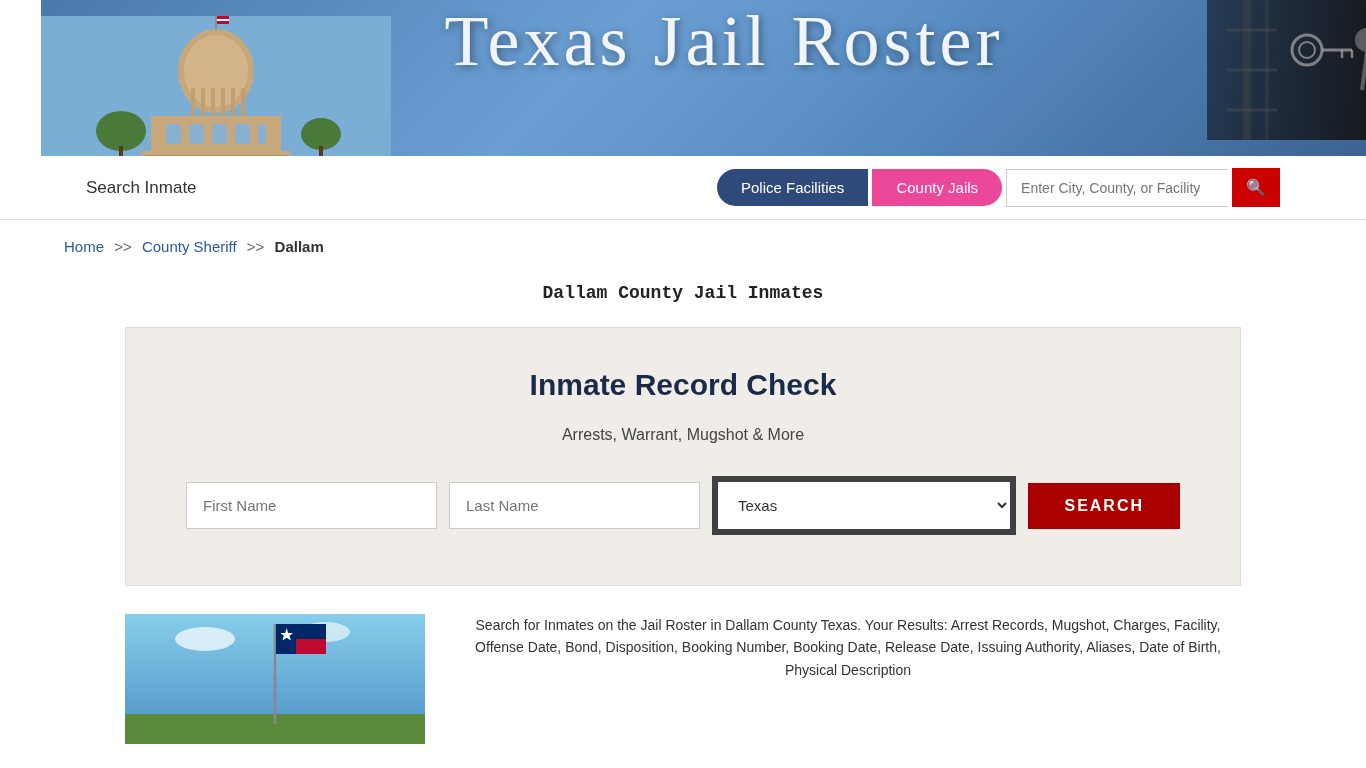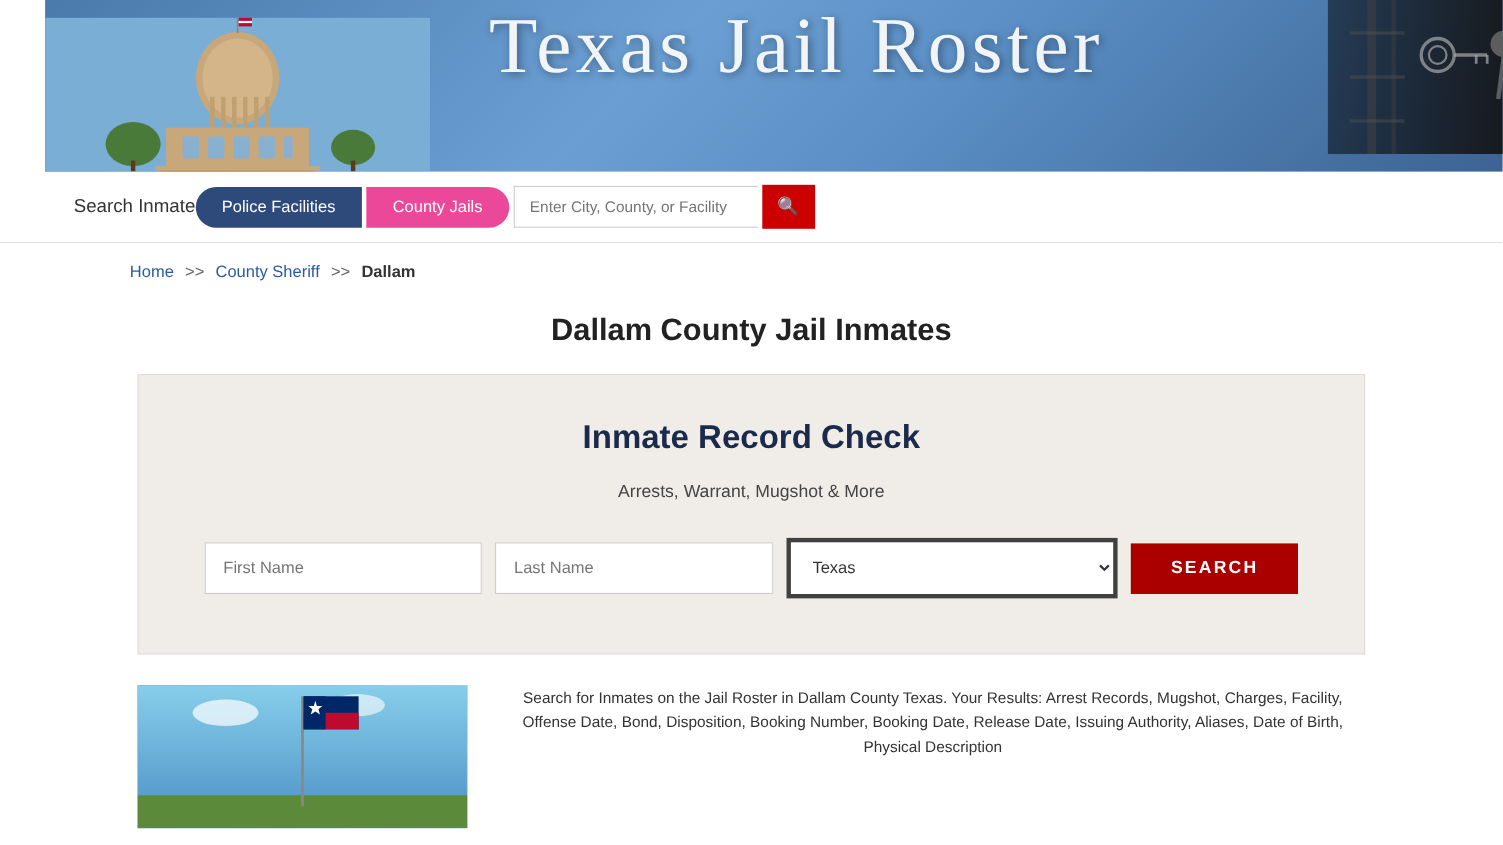--- a/index.html
+++ b/index.html
@@ -32,23 +32,24 @@
       top: 0;
       width: 200px;
       height: 140px;
       z-index: 1;
       background: linear-gradient(to left, #2a2a2a 0%, transparent 100%);
     }
 
     
     .nav-bar {
       width: 100%;
-      padding: 12px 67px;
+      padding: 12px 86px;
       display: flex;
       align-items: center;
+      justify-content: space-between;
       background: #fff;
       border-bottom: 1px solid #e0e0e0;
     }
     .nav-left {
       font-size: 17px;
       color: #333;
       font-family: Arial, sans-serif;
     }
     .nav-right {
       display: flex;
@@ -90,42 +91,42 @@
       align-items: center;
       justify-content: center;
     }
     .search-icon-white {
       color: #fff;
       font-size: 16px;
     }
 
     
     .breadcrumb {
-      padding: 18px 118px 10px;
+      padding: 18px 64px 10px;
       font-family: Arial, sans-serif;
       font-size: 15px;
     }
     .breadcrumb a {
       color: #2a5aa0;
       text-decoration: none;
     }
     .breadcrumb .sep {
       color: #666;
       margin: 0 6px;
     }
     .breadcrumb .current {
       color: #333;
       font-weight: bold;
     }
 
     
     .page-title {
       text-align: center;
-      font-size: 28px;
-      font-family: Liberation Sans, sans-serif;
+      font-size: 18px;
+      font-family: Liberation Mono, monospace;
       font-weight: bold;
       color: #222;
       margin: 18px 0 24px;
     }
 
     
     .record-check-container {
       margin: 0 125px;
       background: #f0ede8;
       border: 1px solid #ddd;
@@ -158,21 +159,21 @@
       border: 1px solid #ccc;
       background: #fff;
       outline: none;
       font-family: Arial, sans-serif;
       color: #999;
     }
     .form-select {
       flex: 1.2;
       padding: 14px 16px;
       font-size: 15px;
-      border: 4px solid #404040;
+      border: 6px solid #404040;
       background: #fff;
       outline: none;
       font-family: Arial, sans-serif;
       color: #333;
       cursor: pointer;
     }
     .form-search-btn {
       background: #aa0000;
       color: #fff;
       border: none;

